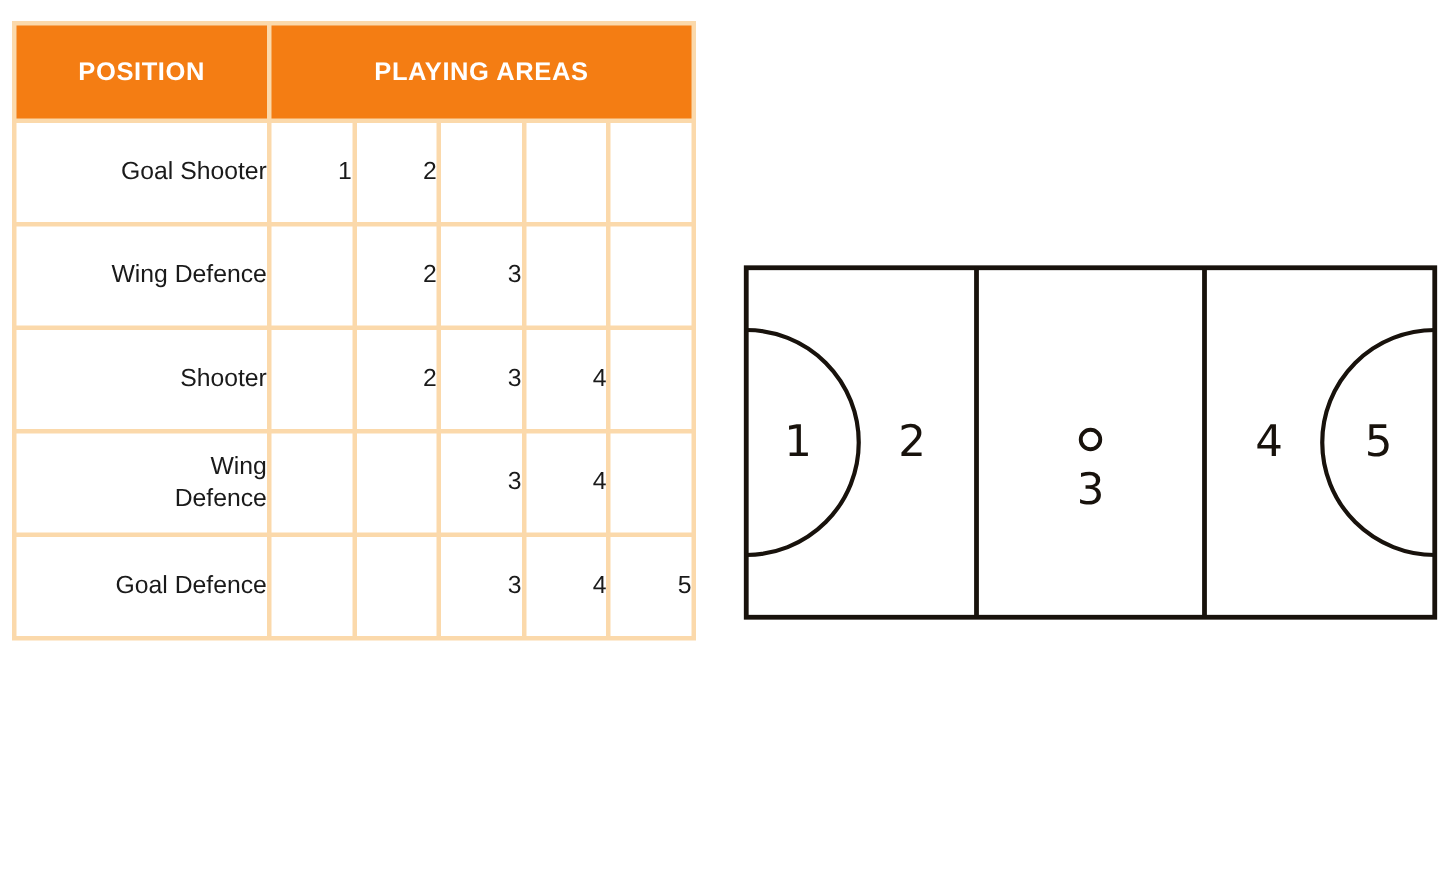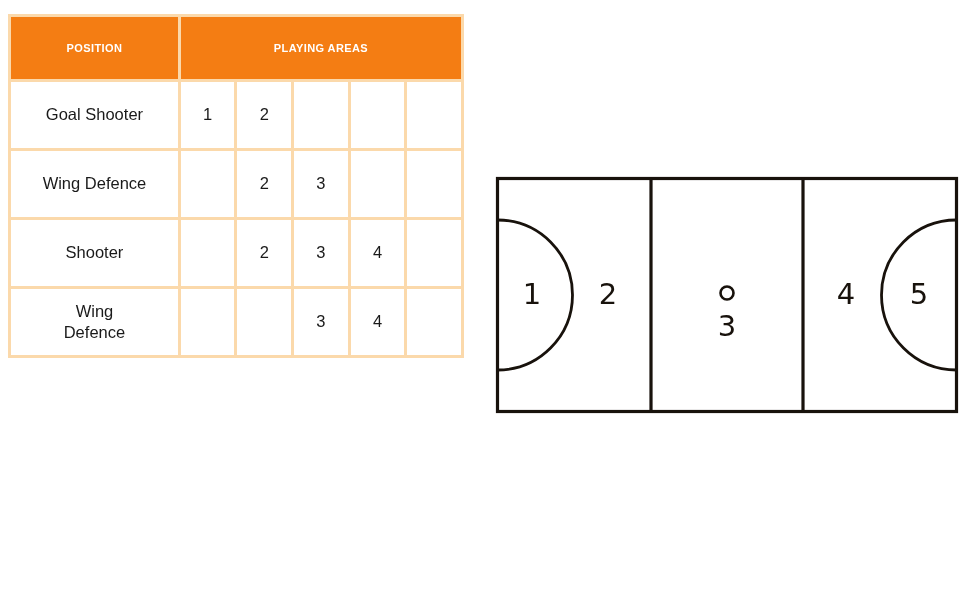--- a/index.html
+++ b/index.html
@@ -33,31 +33,32 @@
     padding: 0;
     margin: 0;
     text-align: center;
     vertical-align: middle;
     font-weight: normal;
   }
   #positions-table thead th {
     background: #f47d13;
     color: #ffffff;
     font-weight: bold;
-    font-size: 11px;
+    font-size: 17px;
     letter-spacing: 0.4px;
     height: 62px;
   }
   .col-position { width: 165px; }
   .col-area { width: 53px; }
 
   #positions-table tbody td {
     height: 66px;
     font-size: 16.5px;
     line-height: 1.3;
+    text-align: right;
   }
   .cell-position {
     font-size: 16.5px;
     color: #1a1a1a;
     padding: 0 6px;
   }
   .cell-area {
     font-size: 17px;
     color: #1a1a1a;
   }
@@ -125,20 +126,28 @@
         <td class="cell-area"></td>
       </tr>
       <tr>
         <td class="cell-position">Wing<br>Defence</td>
         <td class="cell-area"></td>
         <td class="cell-area"></td>
         <td class="cell-area">3</td>
         <td class="cell-area">4</td>
         <td class="cell-area"></td>
       </tr>
+      <tr>
+        <td class="cell-position">Goal Defence</td>
+        <td class="cell-area"></td>
+        <td class="cell-area"></td>
+        <td class="cell-area">3</td>
+        <td class="cell-area">4</td>
+        <td class="cell-area">5</td>
+      </tr>
     </tbody>
 </table>
 
 <div id="court-diagram">
   <svg viewBox="0 0 464 238" xmlns="http://www.w3.org/2000/svg">
 
     <rect x="2.5" y="2.5" width="459" height="233" fill="#ffffff" stroke="#18120c" stroke-width="3.2"></rect>
 
     <line x1="156" y1="2.5" x2="156" y2="235.5" stroke="#18120c" stroke-width="3.2"></line>
     <line x1="308" y1="2.5" x2="308" y2="235.5" stroke="#18120c" stroke-width="3.2"></line>

